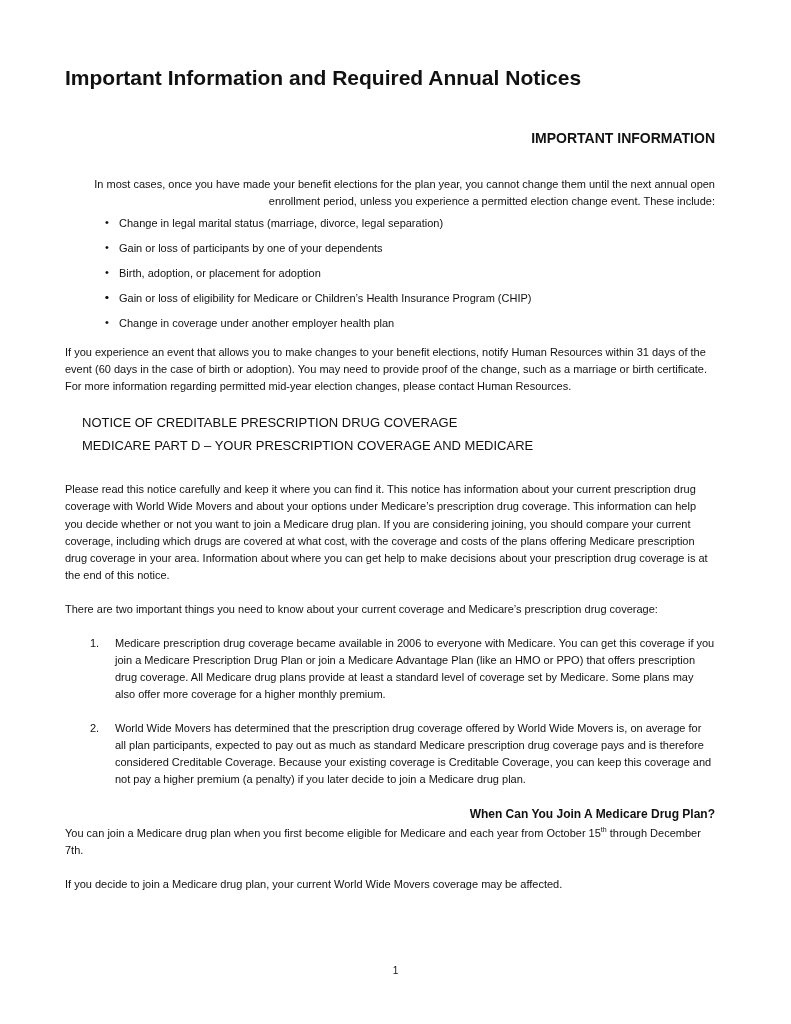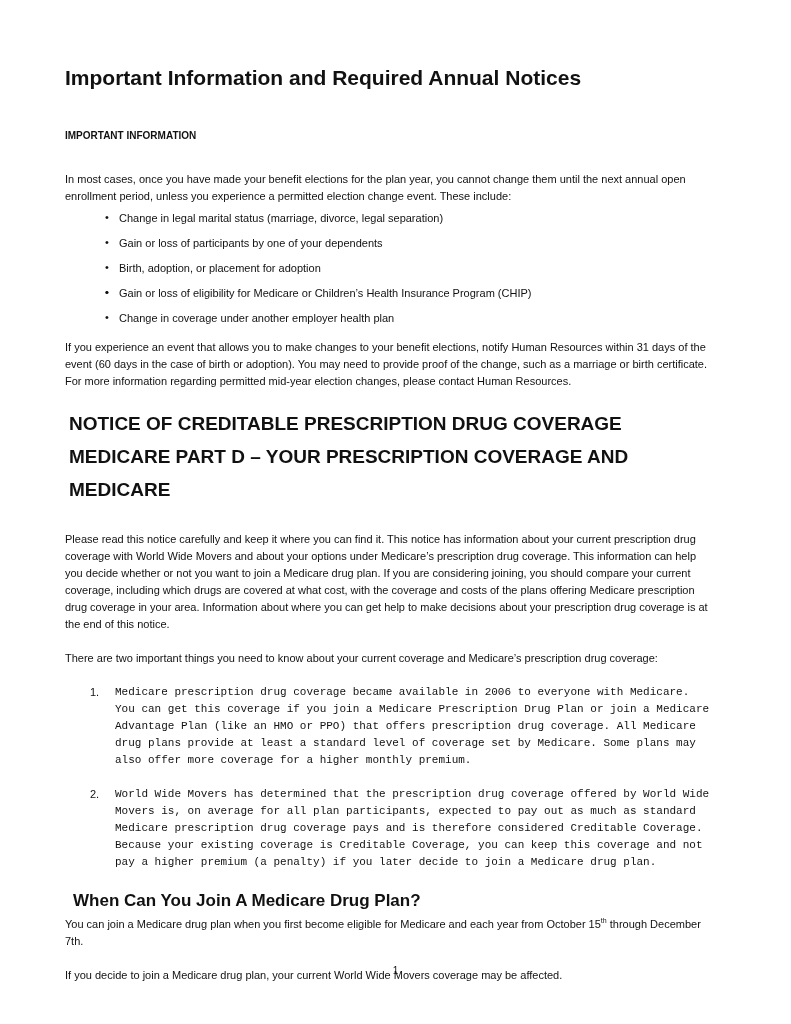--- a/index.html
+++ b/index.html
@@ -19,49 +19,51 @@
     color: #111111;
     overflow: hidden;
   }
   h1.doc-title {
     font-size: 21px;
     font-weight: bold;
     margin: 0 0 40px 0;
     letter-spacing: 0;
   }
   h2.center-heading {
-    font-size: 10px;
+    font-size: 14px;
     font-weight: bold;
-    text-align: left;
+    text-align: right;
     margin: 0 0 30px 0;
   }
   h3.section-heading {
     font-size: 12px;
     font-weight: bold;
     margin: 0 0 3px 0;
   }
   h2.big-heading {
-    font-size: 19px;
-    font-weight: bold;
-    margin: 8px 0 24px 4px;
+    font-size: 13px;
+    font-weight: normal;
+    margin: 8px 0 24px 17px;
     line-height: 1.75;
   }
   p.body-text {
     font-size: 11px;
     line-height: 1.55;
     margin: 0 0 17px 0;
   }
   p.tight {
     margin-bottom: 0;
+    text-align: right;
   }
   h4.sub-heading {
-    font-size: 17px;
+    font-size: 12px;
     font-weight: bold;
-    margin: 0 0 1px 8px;
+    margin: 0 0 1px 16px;
     line-height: 1.55;
+    text-align: right;
   }
   ul.bullet-list {
     list-style: none;
     margin: 6px 0 12px 40px;
     padding: 0;
     font-size: 11px;
     line-height: 1.45;
   }
   ul.bullet-list li {
     position: relative;
@@ -81,21 +83,20 @@
   }
   .numbered-item {
     display: flex;
     margin: 0 0 17px 0;
   }
   .numbered-item .num {
     flex: 0 0 25px;
   }
   .numbered-item .item-text {
     flex: 1;
-    font-family: Liberation Mono, monospace;
   }
   sup { font-size: 7px; line-height: 0; }
   .page-footer {
     position: absolute;
     left: 0;
     right: 0;
     bottom: 48px;
     text-align: center;
     font-size: 10px;
     color: #111111;

